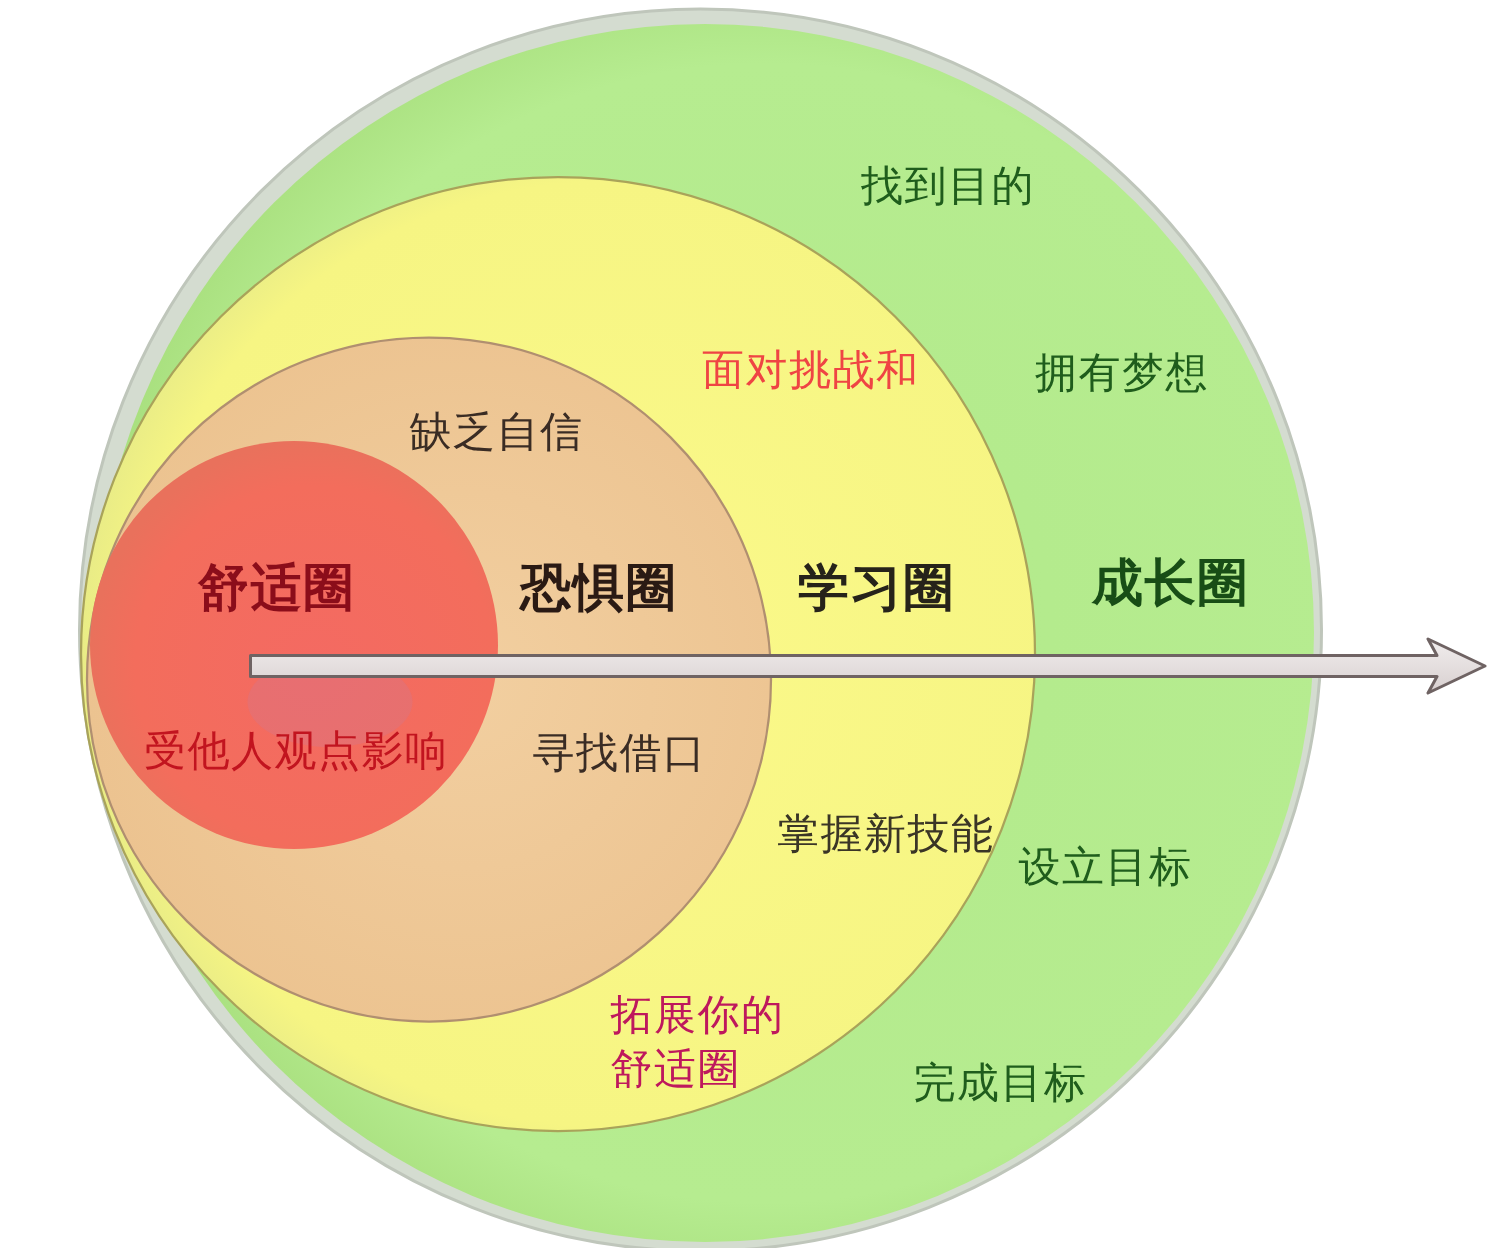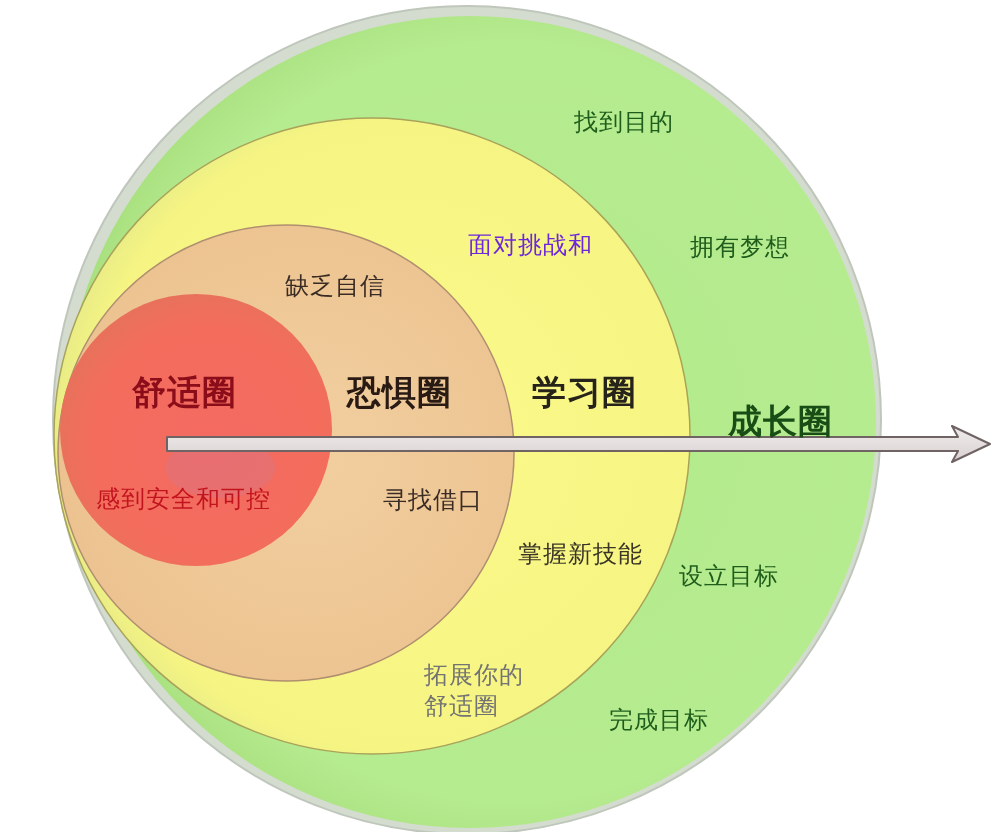--- a/index.html
+++ b/index.html
@@ -25,21 +25,21 @@
       position: absolute;
       white-space: nowrap;
       line-height: 1.2;
     }
     .zone-title {
       font-size: 34px;
       font-weight: bold;
       letter-spacing: 1px;
     }
     .trait {
-      font-size: 24px;
+      font-size: 28px;
       letter-spacing: 1px;
       font-family: Liberation Serif, serif;
     }
     .multi {
       white-space: normal;
     }
     .multi span {
       display: block;
     }
   </style>
@@ -94,35 +94,35 @@
 
     <g>
       <path d="M 167 437 L 958 437 L 952 426 L 990 444 L 952 462 L 958 451 L 167 451 Z" fill="url(#gArrow)" stroke="#6f6363" stroke-width="2" stroke-linejoin="round"></path>
     </g>
   </svg>
 
   
   <div class="label zone-title" style="left:132px; top:372px; color:#8b0d1a;">舒适圈</div>
   <div class="label zone-title" style="left:347px; top:372px; color:#2a1a14;">恐惧圈</div>
   <div class="label zone-title" style="left:532px; top:372px; color:#26231a;">学习圈</div>
-  <div class="label zone-title" style="left:728px; top:369px; color:#184d16;margin-top:32px;">成长圈</div>
+  <div class="label zone-title" style="left:728px; top:369px; color:#184d16;">成长圈</div>
 
   
-  <div class="label trait" style="left:96px; top:485px; color:#c2141f;">感到安全和可控</div>
+  <div class="label trait" style="left:96px; top:485px; color:#c2141f;">受他人观点影响</div>
 
   
-  <div class="label trait" style="left:285px; top:272px; color:#3a2c24;">缺乏自信</div>
-  <div class="label trait" style="left:355px; top:486px; color:#3a2c24;margin-left:28px;">寻找借口</div>
+  <div class="label trait" style="left:273px; top:272px; color:#3a2c24;">缺乏自信</div>
+  <div class="label trait" style="left:355px; top:486px; color:#3a2c24;">寻找借口</div>
 
   
-  <div class="label trait multi" style="left:468px; top:230px; color:#6d28d9; line-height:1.3;">
+  <div class="label trait multi" style="left:468px; top:230px; color:#ef4444; line-height:1.3;">
     <span>面对挑战和</span>
   </div>
   <div class="label trait" style="left:518px; top:540px; color:#3a3526;">掌握新技能</div>
-  <div class="label trait multi" style="left:424px; top:660px; color:#737373; line-height:1.3;">
+  <div class="label trait multi" style="left:407px; top:660px; color:#be185d; line-height:1.3;">
     <span>拓展你的</span>
     <span>舒适圈</span>
   </div>
 
   
   <div class="label trait" style="left:574px; top:108px; color:#1f5d1c;">找到目的</div>
   <div class="label trait" style="left:690px; top:233px; color:#1f5d1c;">拥有梦想</div>
   <div class="label trait" style="left:679px; top:562px; color:#1f5d1c;">设立目标</div>
   <div class="label trait" style="left:609px; top:706px; color:#1f5d1c;">完成目标</div>
 </div>

